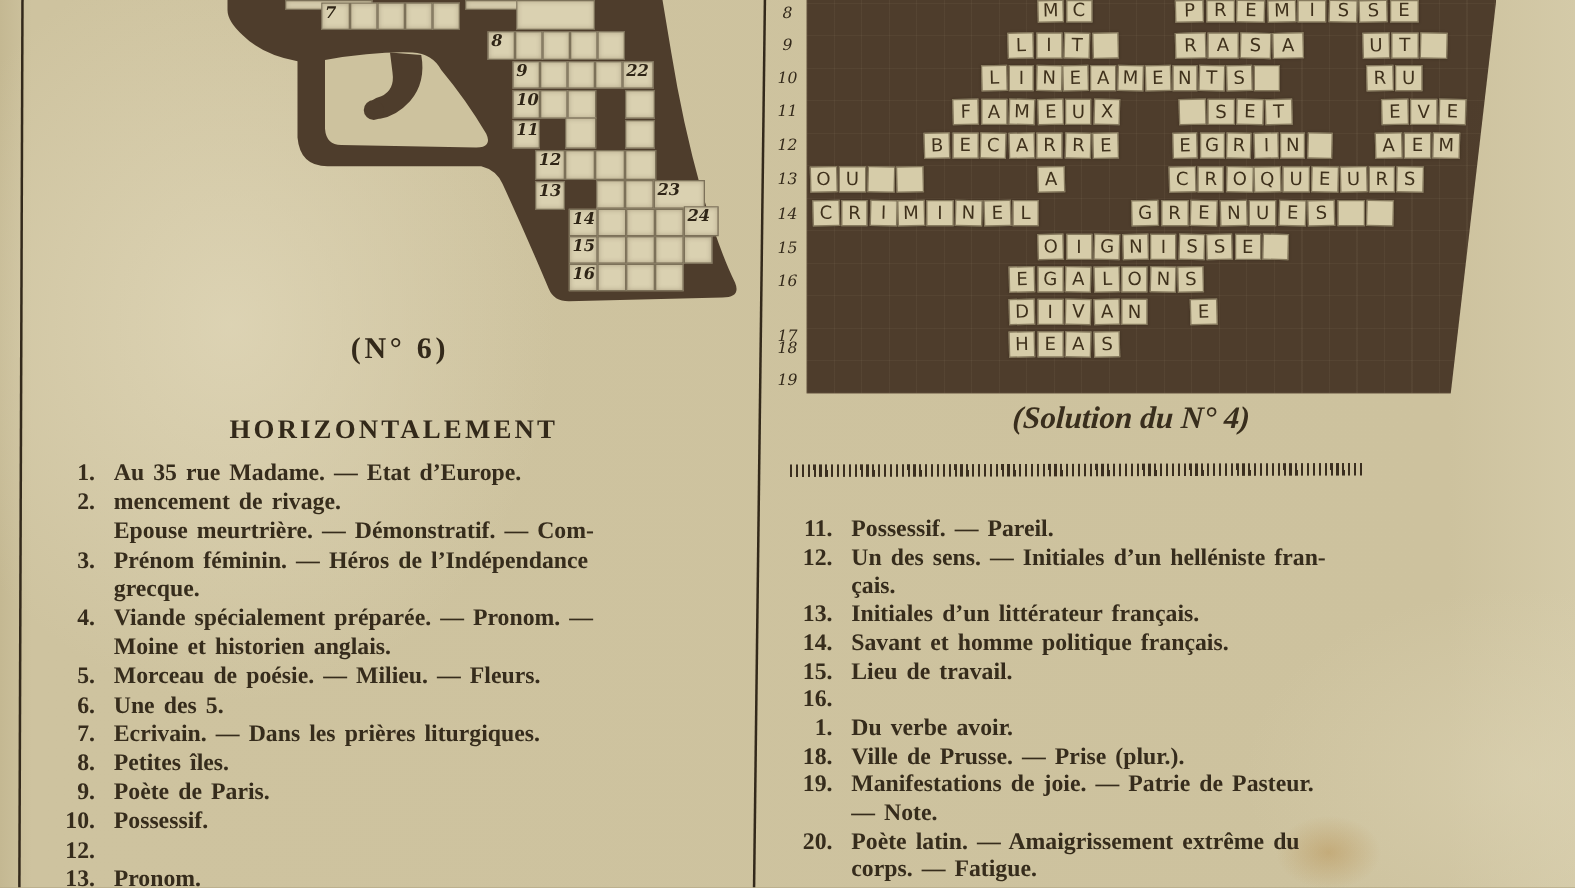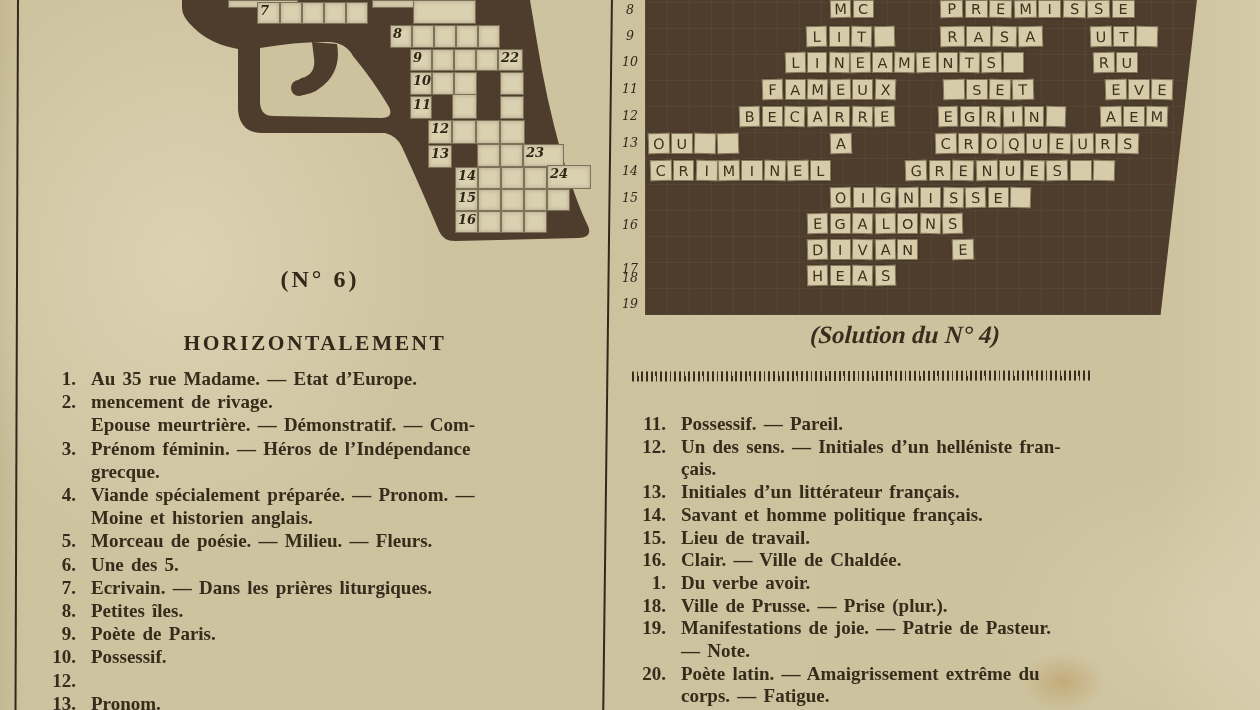--- a/index.html
+++ b/index.html
@@ -118,21 +118,21 @@
       <div class="gcell" style="left: 500px; top: 144px; width: 23px; height: 23px;"></div>
       <div class="gcell" style="left: 523px; top: 144px; width: 41px; height: 23px;">
         <span class="gnum">23</span>
       </div>
       <div class="gcell" style="left: 455px; top: 167px; width: 23px; height: 22px;">
         <span class="gnum">14</span>
       </div>
       <div class="gcell" style="left: 478px; top: 167px; width: 23px; height: 22px;"></div>
       <div class="gcell" style="left: 501px; top: 167px; width: 23px; height: 22px;"></div>
       <div class="gcell" style="left: 524px; top: 167px; width: 23px; height: 22px;"></div>
-      <div class="gcell" style="left: 547px; top: 165px; width: 44px; height: 24px;">
+      <div class="gcell" style="left: 547px; top: 165px; width: 28px; height: 24px;">
         <span class="gnum">24</span>
       </div>
       <div class="gcell" style="left: 455px; top: 189px; width: 23px; height: 22px;">
         <span class="gnum">15</span>
       </div>
       <div class="gcell" style="left: 478px; top: 189px; width: 23px; height: 22px;"></div>
       <div class="gcell" style="left: 501px; top: 189px; width: 23px; height: 22px;"></div>
       <div class="gcell" style="left: 524px; top: 189px; width: 23px; height: 22px;"></div>
       <div class="gcell" style="left: 547px; top: 189px; width: 23px; height: 22px;"></div>
       <div class="gcell" style="left: 455px; top: 211px; width: 23px; height: 22px;">
@@ -384,23 +384,20 @@
         </div>
       </div>
       <div class="clue">
         <div class="n">15.</div>
         <div>
           <div class="ln">Lieu de travail.</div>
         </div>
       </div>
       <div class="clue">
         <div class="n">16.</div>
-        <div>
-          <div class="ln">Clair. — Ville de Chaldée.</div>
-        </div>
       </div>
       <div class="clue">
         <div class="n">1.</div>
         <div>
           <div class="ln">Du verbe avoir.</div>
         </div>
       </div>
       <div class="clue">
         <div class="n">18.</div>
         <div>

